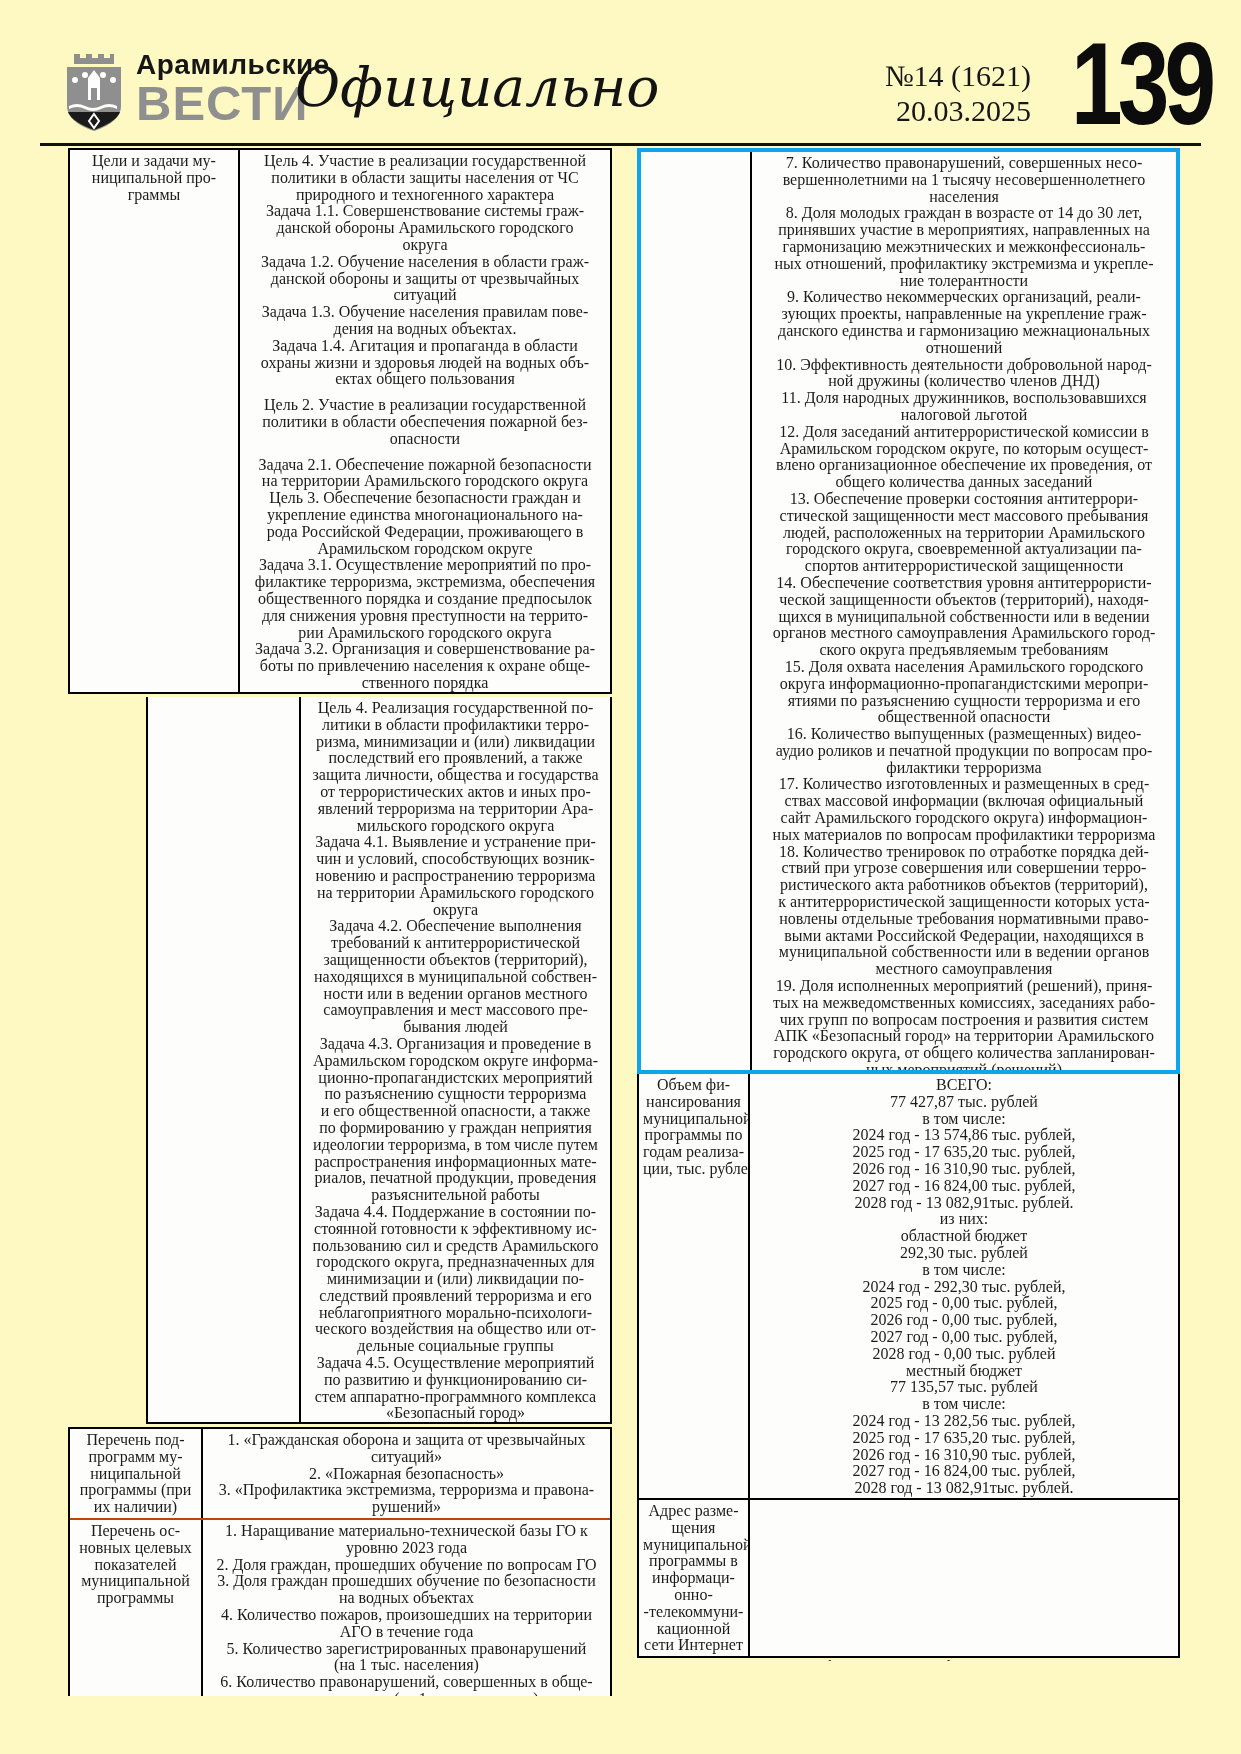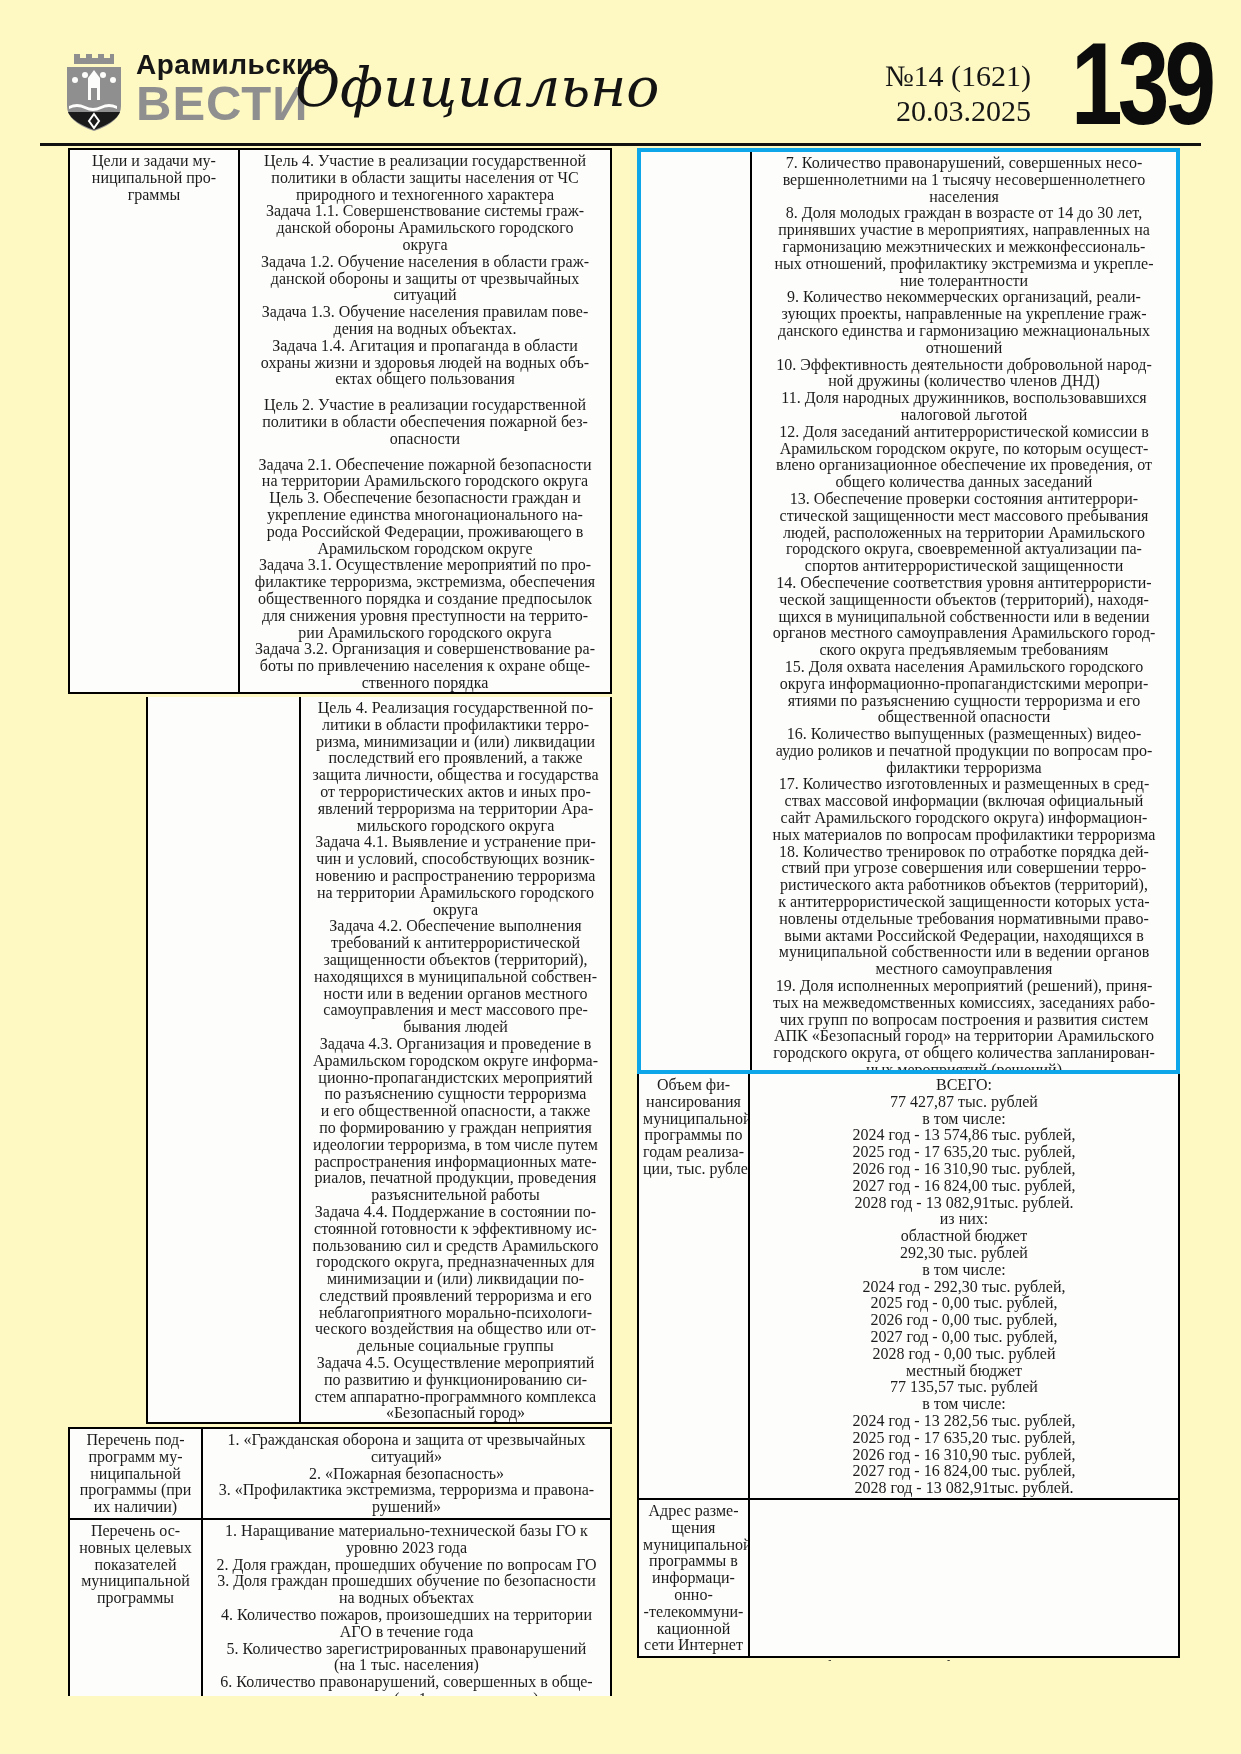--- a/index.html
+++ b/index.html
@@ -45,21 +45,21 @@
   .cnt{flex:1 1 auto;}
   
   #tA{left:68px;top:148px;width:544px;height:546px;border:2px solid #000;}
   #tA .lbl{width:170px;}
   
   #tB{left:146px;top:697px;width:466px;height:727px;border:2px solid #000;border-top:none;}
   #tB .lbl{width:153px;}
   
   #tCD{left:68px;top:1427px;width:544px;border:2px solid #000;border-bottom:none;flex-direction:column;}
   .row{display:flex;align-items:stretch;}
-  #rowC{border-bottom:2px solid #000000;}
+  #rowC{border-bottom:2px solid #c2410c;}
   #rowC .lbl,#rowD .lbl{width:133px;}
   #rowD{height:176px;}
   
   #tE{left:637px;top:148px;width:543px;height:926px;border:4px solid #0ea5e9;}
   #tE .lbl{width:111px;}
   #tF{left:637px;top:1074px;width:543px;height:426px;border:2px solid #000;border-top:none;}
   #tF .lbl{width:111px;}
   #tG{left:637px;top:1500px;width:543px;height:158px;border:2px solid #000;border-top:none;flex-direction:column;}
   #tG .lbl{width:111px;}
 </style>

